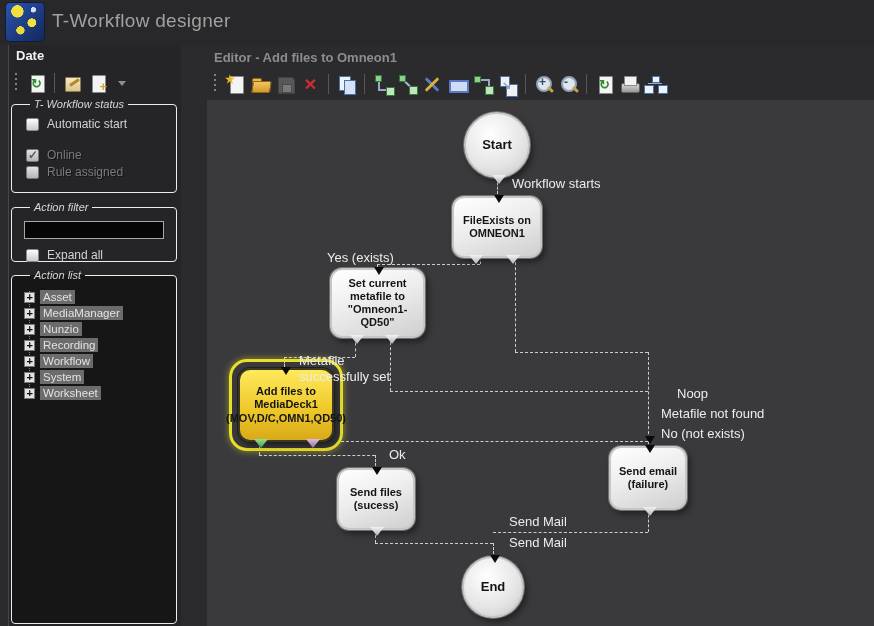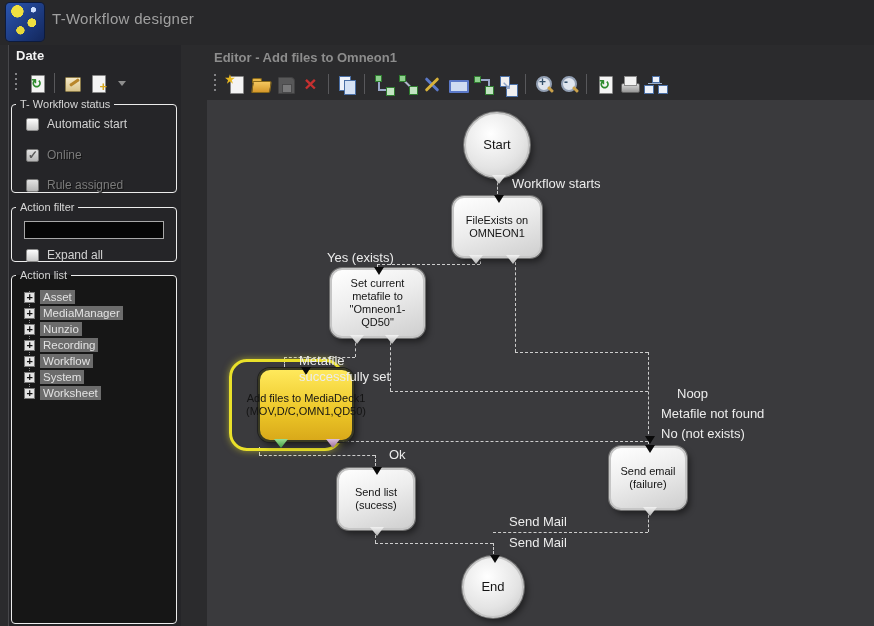--- a/index.html
+++ b/index.html
@@ -14,46 +14,46 @@
   .app-logo {
     position:absolute; left:6px; top:3px; width:38px; height:38px; border-radius:4px;
     background:
       radial-gradient(circle at 30% 22%, #f0e040 0 15%, transparent 16%),
       radial-gradient(circle at 68% 52%, #f0e040 0 13%, transparent 14%),
       radial-gradient(circle at 38% 72%, #e8d838 0 11%, transparent 12%),
       radial-gradient(circle at 72% 18%, #cfe0ff 0 6%, transparent 7%),
       linear-gradient(135deg,#2a55b0,#13275c);
     box-shadow:0 0 0 1px #0d1b3d;
   }
-  .app-title { position:absolute; left:52px; top:10px; font-size:15px; color:#a0a0a0; letter-spacing:.3px; }
+  .app-title { position:absolute; left:52px; top:10px; font-size:19px; color:#a0a0a0; letter-spacing:.3px; }
 
   
   .sidebar {
     position:absolute; left:8px; top:45px; width:173px; bottom:0;
     background:#252528; border-left:1px solid #47474a;
   }
   .panel-title { position:absolute; left:7px; top:3px; font-size:13px; font-weight:bold; color:#f2f2f2; }
   .side-toolbar { position:absolute; left:2px; top:23px; right:4px; height:30px; display:flex; align-items:center; }
 
   fieldset { position:absolute; border:1px solid #ececec; border-radius:4px; min-width:0; }
-  legend { font-size:11px; color:#d6d6d6; padding:0 4px; margin-left:4px; }
+  legend { font-size:11px; color:#d6d6d6; padding:0 4px; margin-left:18px;font-style:italic; }
   .fs-status { left:2px; top:53px; right:4px; height:95px; }
   .fs-filter { left:2px; top:156px; right:4px; height:61px; }
   .fs-list   { left:2px; top:224px; right:4px; bottom:2px; background:#161616; }
 
   .cbrow { display:flex; align-items:center; gap:8px; margin-left:14px; cursor:pointer; }
   .cb { width:13px; height:13px; border-radius:2px; border:1px solid #8a8a8a; position:relative; flex:none;
         background:linear-gradient(180deg,#fdfdfd,#cbcbcb); }
   .cb.disabled { background:linear-gradient(180deg,#e2e2e2,#b5b5b5); border-color:#777; }
   .cb.checked::after { content:attr(data-g); position:absolute; left:1px; top:-2px; font-size:12px; font-weight:bold; color:#5a5a5a; }
   .cbl { font-size:12px; color:#d2d2d2; }
   .cbrow.disabled .cbl { color:#7b7b7b; text-shadow:1px 1px 0 #141414; }
   .fs-status .cbrow:nth-of-type(1){ margin-top:7px; }
   .fs-status .cbrow:nth-of-type(2){ margin-top:17px; }
-  .fs-status .cbrow:nth-of-type(3){ margin-top:16px; }
+  .fs-status .cbrow:nth-of-type(3){ margin-top:3px; }
 
   .filter-input {
     display:block; margin:8px 12px 0 12px; width:calc(100% - 24px); height:18px;
     background:#060606; border:1px solid #a8a8a8; color:#fff; font-size:12px; padding:0 4px;
     font-family:"Liberation Sans", sans-serif;
   }
   .fs-filter .cbrow { margin-top:9px; }
 
   .tree { position:absolute; inset:6px 4px 4px 4px; overflow:hidden; padding-top:2px; }
   .tree::before { content:""; position:absolute; left:13px; top:4px; height:106px; border-left:1px dotted #8a8a8a; }
@@ -134,27 +134,27 @@
   .ev { position:absolute; width:0;  border-left:1px dashed #cdcdcd; z-index:1; }
   .elabel { position:absolute; font-size:13px; color:#ececec; white-space:nowrap; z-index:3; line-height:1.2; }
   .elabel.wrap { white-space:normal; }
 
   .node {
     position:absolute; z-index:2; border-radius:12px; padding:3px;
     background:linear-gradient(160deg,#ffffff 0%,#ededed 45%,#cfcfcf 100%);
     border:2px solid #c6c6c6;
     box-shadow:0 0 0 1px #707070, 3px 4px 6px rgba(0,0,0,.45);
     display:flex; align-items:center; justify-content:center; text-align:center;
-    font-weight:normal; font-size:11px; line-height:1.2; color:#141414; cursor:pointer;
+    font-weight:bold; font-size:11px; line-height:1.2; color:#141414; cursor:pointer;
   }
   .node.circle { border-radius:50%; font-size:13px;
     background:radial-gradient(circle at 40% 32%, #ffffff, #e4e4e4 60%, #c6c6c6); }
   .node.selected {
     background:linear-gradient(180deg,#ffe95c,#ecc627 60%,#d9a91a);
-    border-color:#3a3a22; box-shadow:0 0 0 1px #202020, 3px 4px 6px rgba(0,0,0,.45);margin-left:20px;
+    border-color:#3a3a22; box-shadow:0 0 0 1px #202020, 3px 4px 6px rgba(0,0,0,.45);
   }
   .ring { position:absolute; z-index:2; border:3px solid #e9e02a; border-radius:18px;
           box-shadow:0 0 7px rgba(235,225,45,.55); }
   .narrow { position:absolute; z-index:4; width:0; height:0;
             border-left:5px solid transparent; border-right:5px solid transparent;
             border-top:8px solid #0a0a0a; transform:translateX(-50%); }
   .nub { position:absolute; z-index:4; width:14px; height:9px; bottom:-8px; transform:translateX(-50%);
          background:linear-gradient(180deg,#f2f2f2,#b4b4b4);
          clip-path:polygon(0 0,100% 0,50% 100%); }
   .nub.green  { background:linear-gradient(180deg,#9adf92,#3f9c3f); }
@@ -332,21 +332,21 @@
         <div class="nub" style="left: 60px;"></div>
       </div>
       <div class="ring" style="left: 22px; top: 259px; width: 114px; height: 92px;"></div>
       <div class="node selected" style="left: 31px; top: 268px; width: 96px; height: 74px;">
         <span>Add files to MediaDeck1 (MOV,D/C,OMN1,QD50)</span>
         <div class="narrow" style="left: 46px; top: -3px;"></div>
         <div class="nub green" style="left: 21px;"></div>
         <div class="nub purple" style="left: 73px;"></div>
       </div>
       <div class="node" style="left: 130px; top: 368px; width: 78px; height: 62px;">
-        <span>Send list (sucess)</span>
+        <span>Send files (sucess)</span>
         <div class="narrow" style="left: 38px; top: -3px;"></div>
         <div class="nub" style="left: 38px;"></div>
       </div>
       <div class="node" style="left: 402px; top: 346px; width: 78px; height: 64px;">
         <span>Send email (failure)</span>
         <div class="narrow" style="left: 39px; top: -3px;"></div>
         <div class="narrow" style="left: 39px; top: -12px;"></div>
         <div class="nub" style="left: 39px;"></div>
       </div>
       <div class="node circle" style="left: 255px; top: 456px; width: 62px; height: 62px;">

